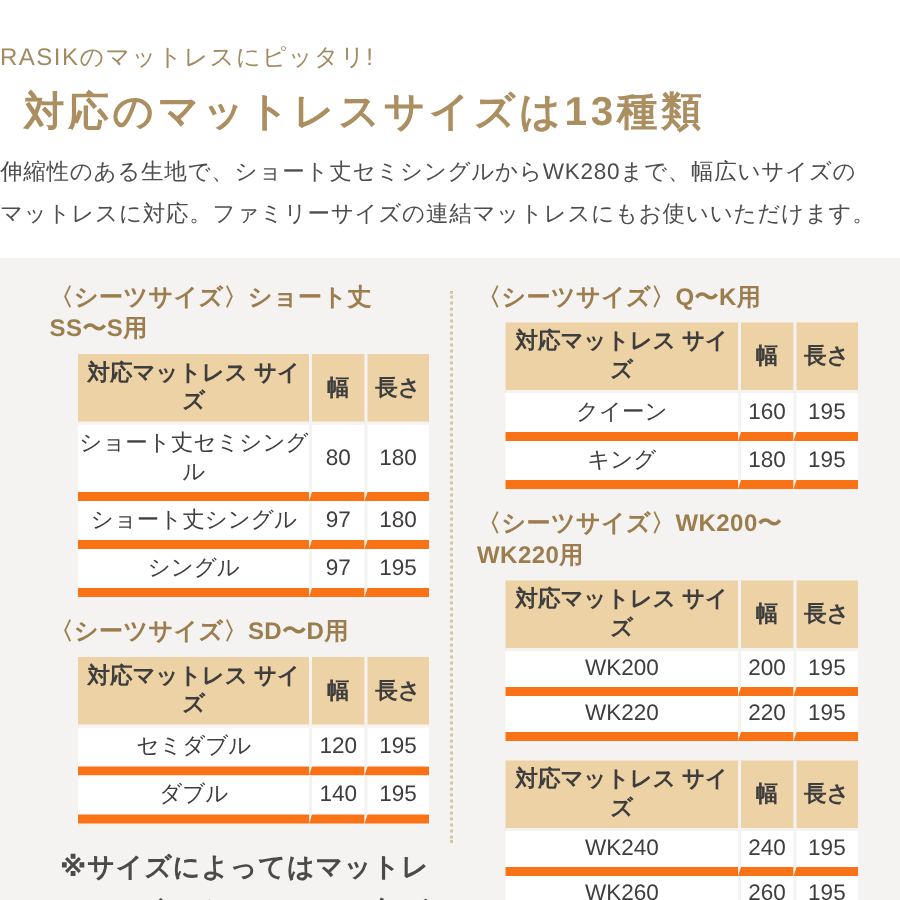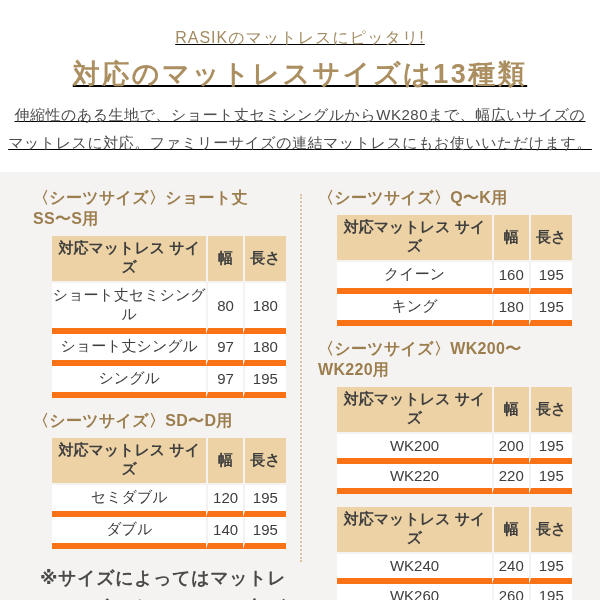--- a/index.html
+++ b/index.html
@@ -7,27 +7,27 @@
     width: 600px; height: 600px;
     font-family: "Liberation Sans", "DejaVu Sans", sans-serif;
     background: #ffffff;
     overflow: hidden;
   }
   .page { width: 600px; height: 600px; overflow: hidden; }
 
   
   .hero {
     height: 172px; box-sizing: border-box;
-    padding-top: 28px; text-align: center; background: #ffffff; text-decoration: underline;
+    padding-top: 28px; background: #ffffff;
   }
   .hero-subtitle {
     font-size: 16px; color: #a28a60; letter-spacing: 1px; font-weight: 500;
   }
   .hero-title {
-    margin: 7px 4px 9px; font-size: 27px; font-weight: bold;
+    margin: 7px 16px 9px; font-size: 27px; font-weight: bold;
     color: #ab8f61; letter-spacing: 2.5px;
   }
   .hero-desc {
     margin: 0; font-size: 15px; color: #4d4d4d;
     line-height: 1.85; letter-spacing: 0.5px;
   }
 
   
   .sheets {
     position: relative; box-sizing: border-box;

